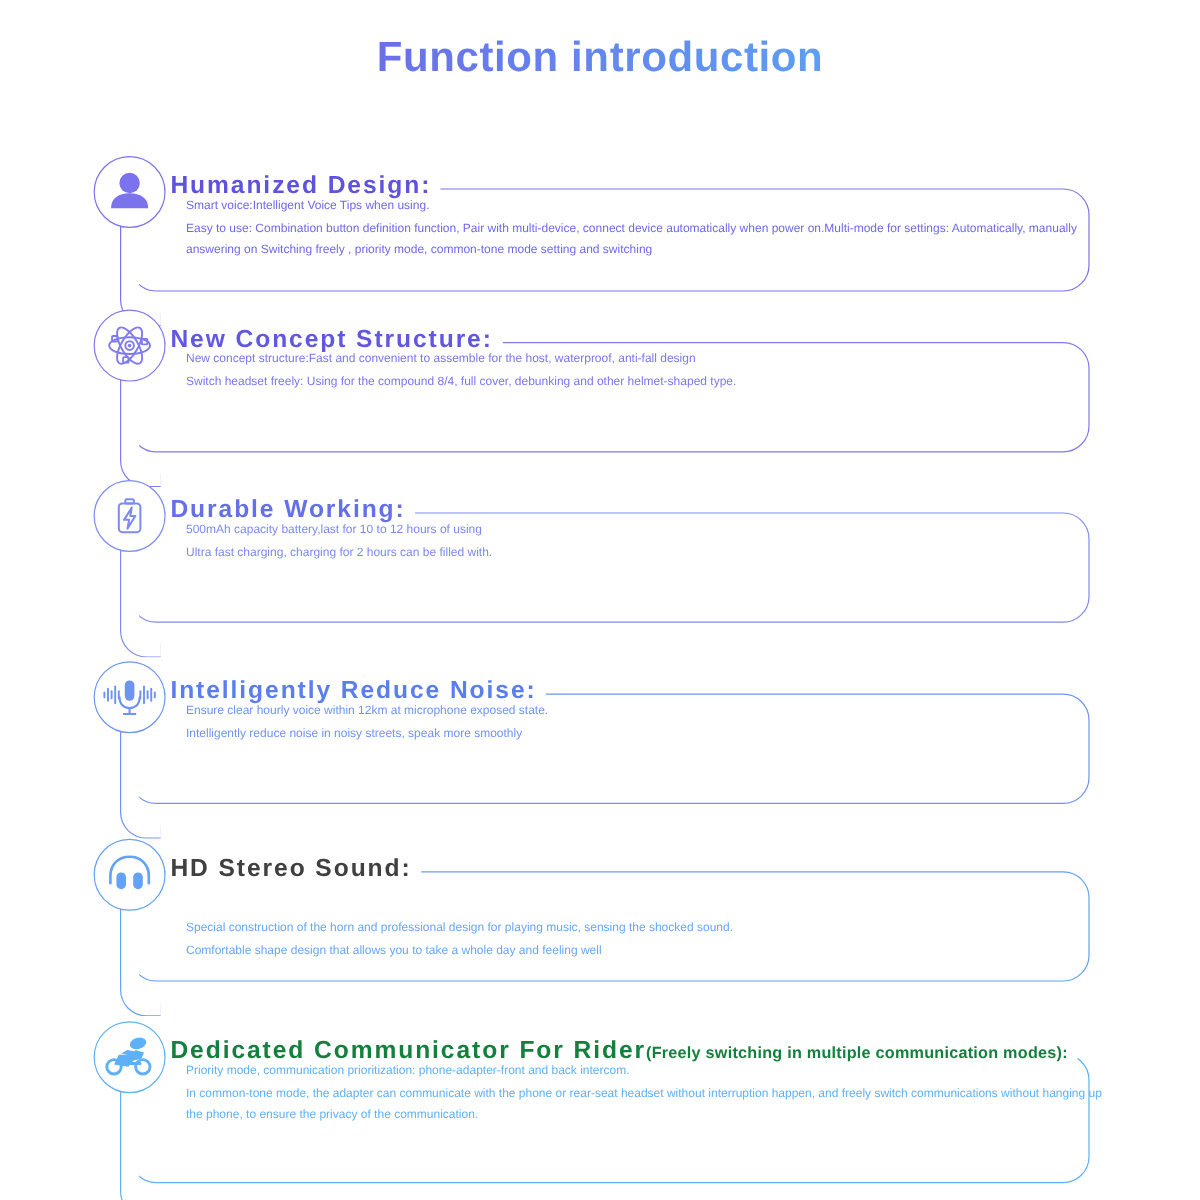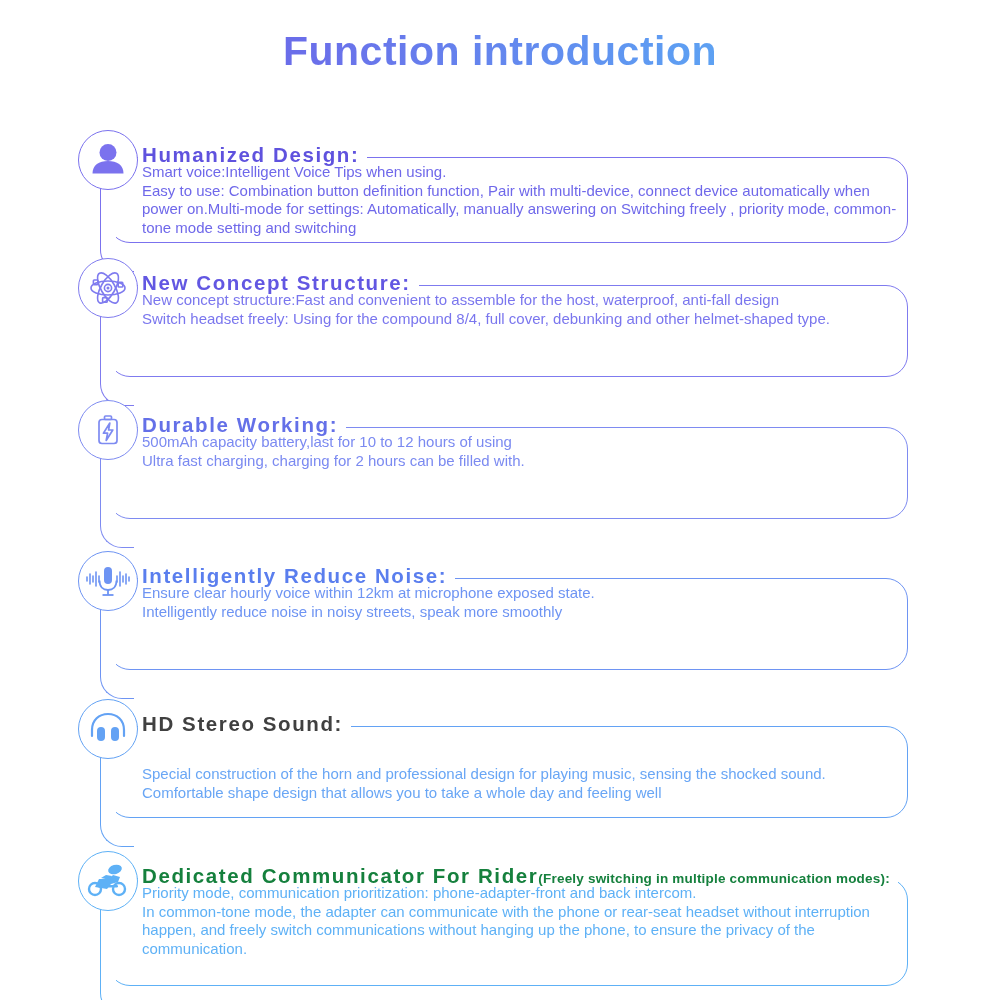--- a/index.html
+++ b/index.html
@@ -15,21 +15,21 @@
     position: relative;
   }
 
   
   .page-title {
     position: absolute;
     left: 0;
     top: 28px;
     width: 1000px;
     text-align: center;
-    font-size: 41px;
+    font-size: 35px;
     font-weight: bold;
     letter-spacing: 0.5px;
     background: linear-gradient(90deg, #6A56E6 0%, #6A70EA 32%, #5E9BF2 66%, #5CC0F5 100%);
     -webkit-background-clip: text;
     background-clip: text;
     color: transparent;
     -webkit-text-fill-color: transparent;
     white-space: nowrap;
   }
 
@@ -114,25 +114,25 @@
     line-height: 1.05;
   }
   .heading .sub {
     font-size: 13.5px;
     letter-spacing: 0.2px;
     font-weight: bold;
   }
 
   .body-text {
     position: absolute;
-    left: 64px;
+    left: 77px;
     top: 33px;
     width: 770px;
     z-index: 5;
-    font-size: 15px;
+    font-size: 10px;
     line-height: 18.5px;
     white-space: pre-line;
   }
 
   
   #sec1 { top: 130px; color: #7B72EE; }
   #sec1 .box   { height: 86px; }
   #sec1 .stem  { height: 84px; }
   #sec1 .stem-mask { top: 30px; height: 108px; }
   #sec1 .box-mask  { width: 810px; }

